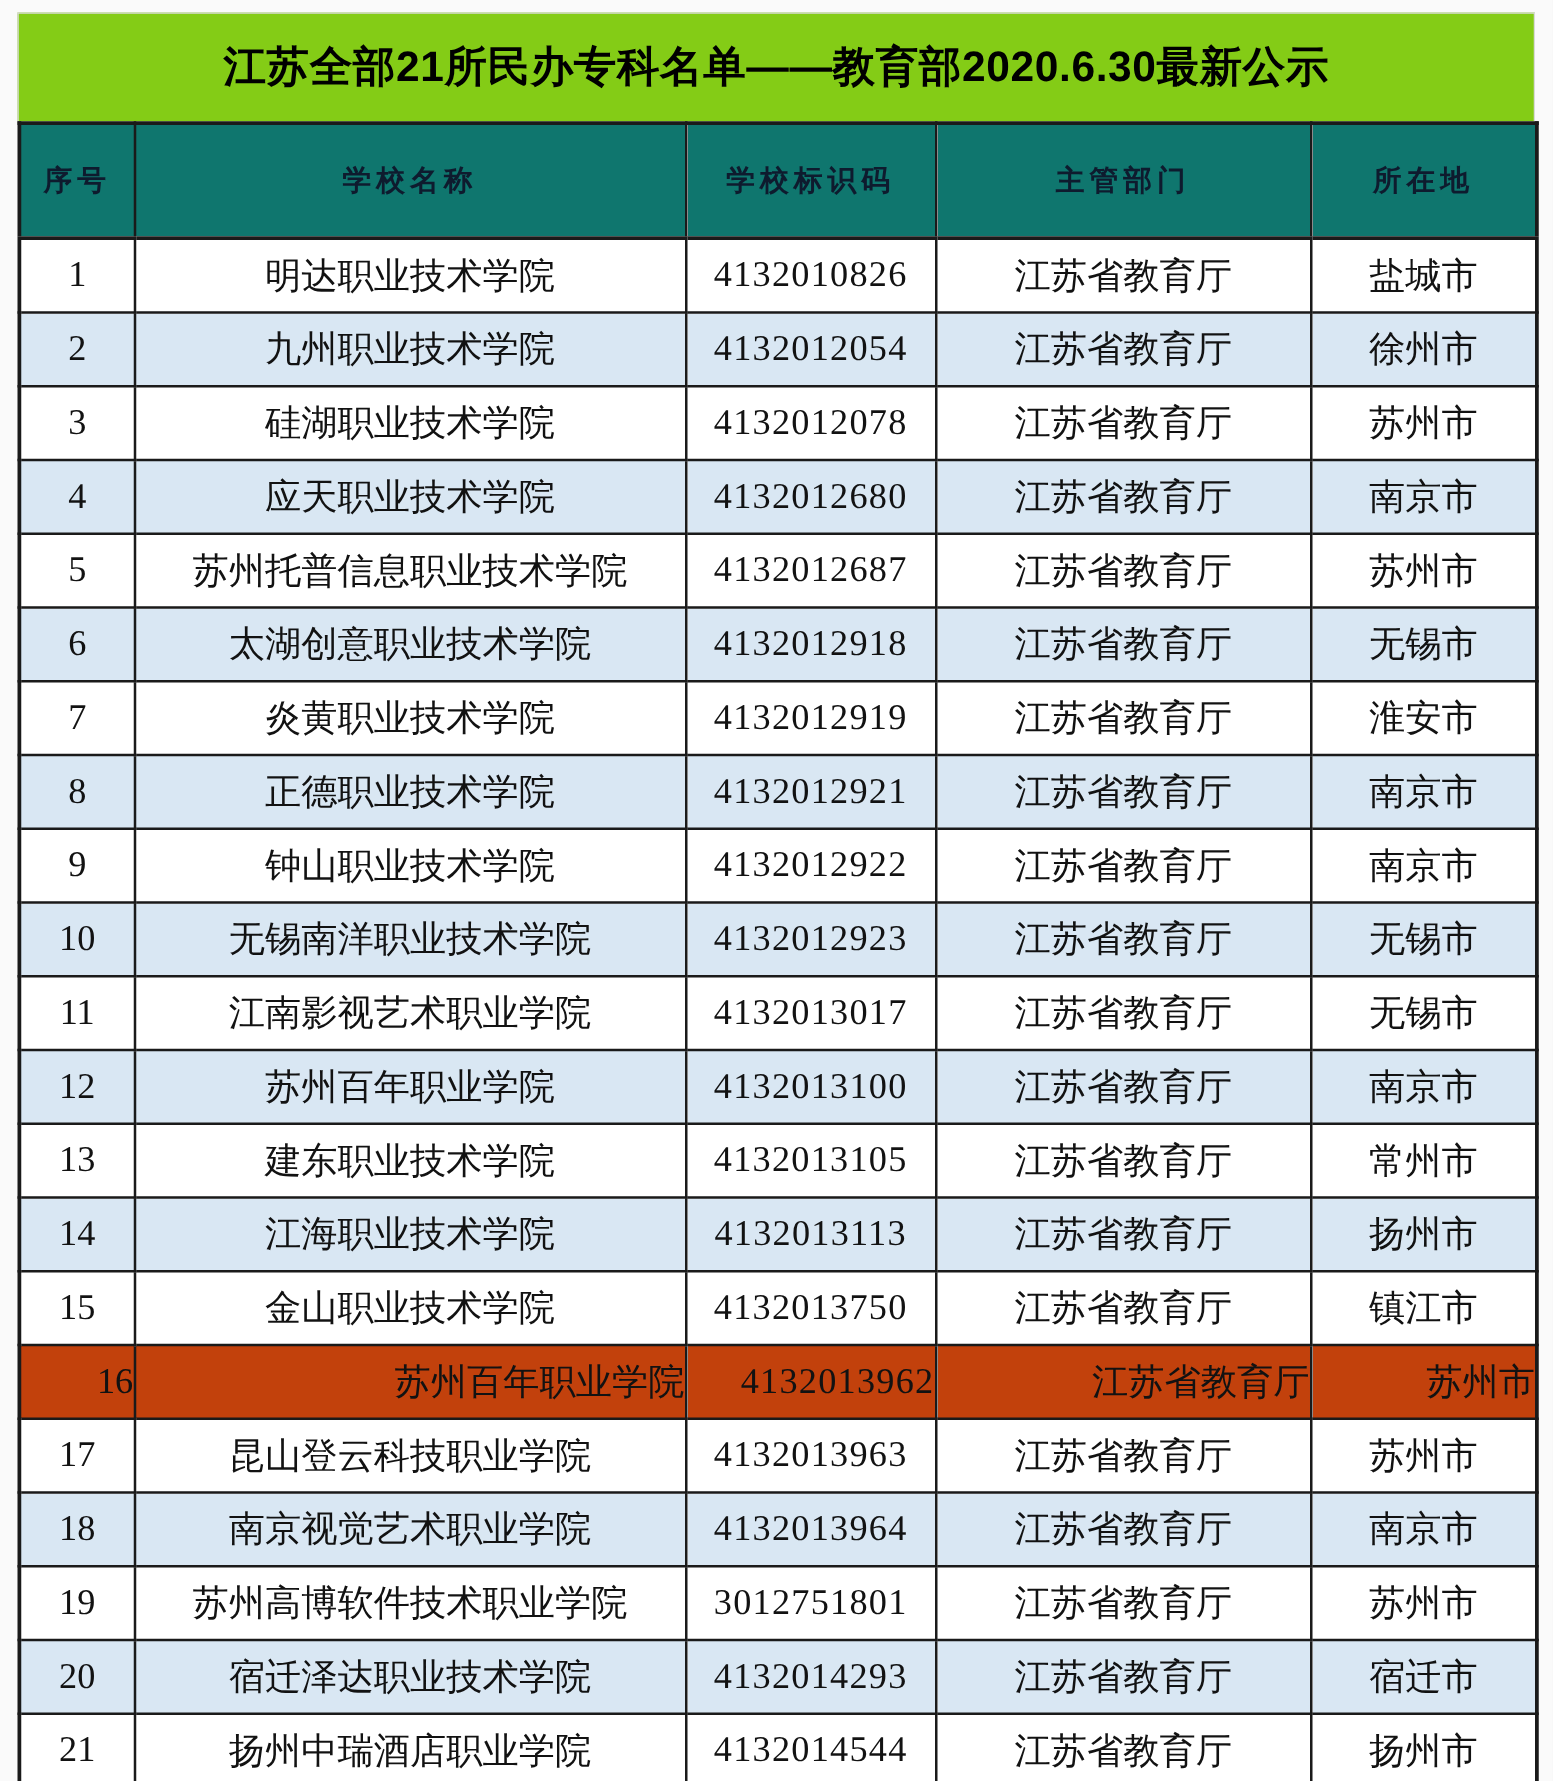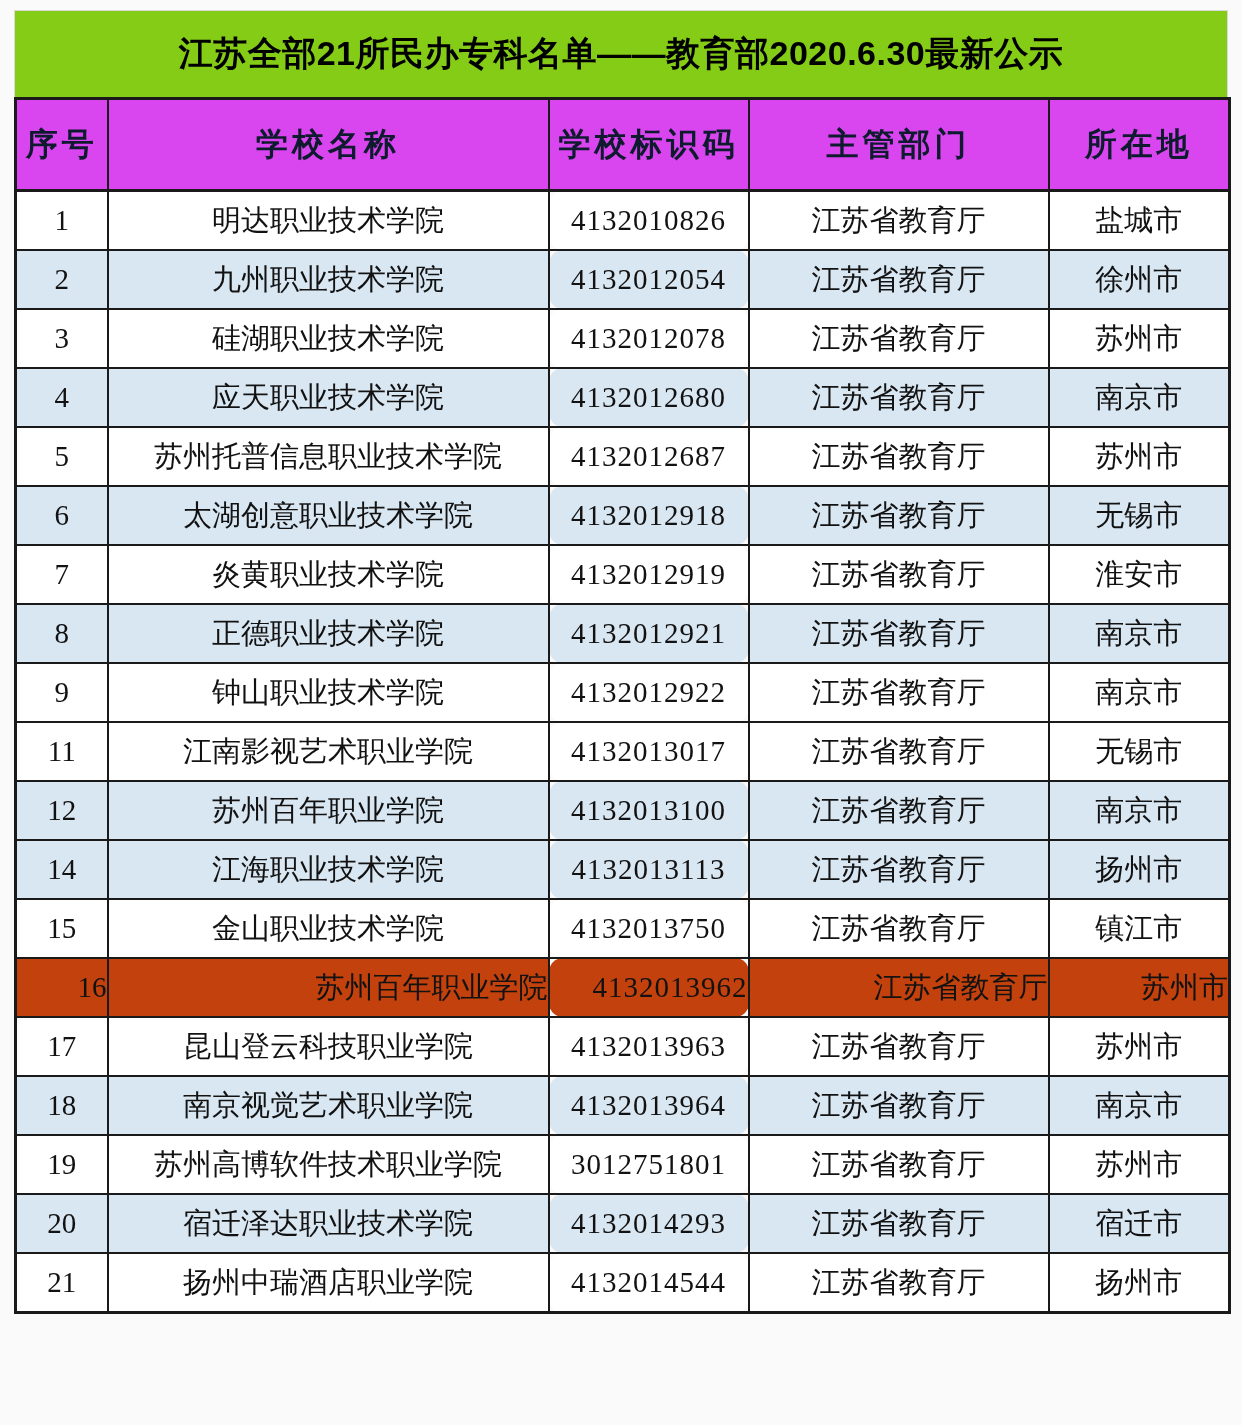--- a/index.html
+++ b/index.html
@@ -49,37 +49,37 @@
   table.colleges th, table.colleges td {
     border: 2px solid #1a1a1a;
     text-align: center;
     vertical-align: middle;
     padding: 0;
     overflow: hidden;
     white-space: nowrap;
   }
   table.colleges th {
     height: 89px;
-    background: #d946ef;
+    background: #0f766e;
     color: #0e1b2e;
     font-family: Liberation Serif, serif;
     font-weight: 700;
-    font-size: 32px;
+    font-size: 23px;
     letter-spacing: 4px;
     border-bottom: 3px solid #1a1a1a;
   }
   table.colleges td {
     height: 57px;
     font-size: 29px;
     color: #121212;
   }
   tr.row-white td { background: #ffffff; }
   tr.row-blue  td { background: #d9e7f3; }
   tr.row-highlight td { background: #c2410c; text-align: right; }
-  td.cell-code { letter-spacing: 1px; border-radius: 14px; }
+  td.cell-code { letter-spacing: 1px; }
 </style>
 </head>
 <body>
 
 <div class="page">
 
   <div class="title-bar">
     <span class="title-text">江苏全部21所民办专科名单——教育部2020.6.30最新公示</span>
   </div>
 
@@ -157,33 +157,47 @@
           <td>江苏省教育厅</td>
           <td>南京市</td>
         </tr>
         <tr class="row-white">
           <td>9</td>
           <td>钟山职业技术学院</td>
           <td class="cell-code">4132012922</td>
           <td>江苏省教育厅</td>
           <td>南京市</td>
         </tr>
+        <tr class="row-blue">
+          <td>10</td>
+          <td>无锡南洋职业技术学院</td>
+          <td class="cell-code">4132012923</td>
+          <td>江苏省教育厅</td>
+          <td>无锡市</td>
+        </tr>
         <tr class="row-white">
           <td>11</td>
           <td>江南影视艺术职业学院</td>
           <td class="cell-code">4132013017</td>
           <td>江苏省教育厅</td>
           <td>无锡市</td>
         </tr>
         <tr class="row-blue">
           <td>12</td>
           <td>苏州百年职业学院</td>
           <td class="cell-code">4132013100</td>
           <td>江苏省教育厅</td>
           <td>南京市</td>
+        </tr>
+        <tr class="row-white">
+          <td>13</td>
+          <td>建东职业技术学院</td>
+          <td class="cell-code">4132013105</td>
+          <td>江苏省教育厅</td>
+          <td>常州市</td>
         </tr>
         <tr class="row-blue">
           <td>14</td>
           <td>江海职业技术学院</td>
           <td class="cell-code">4132013113</td>
           <td>江苏省教育厅</td>
           <td>扬州市</td>
         </tr>
         <tr class="row-white">
           <td>15</td>

